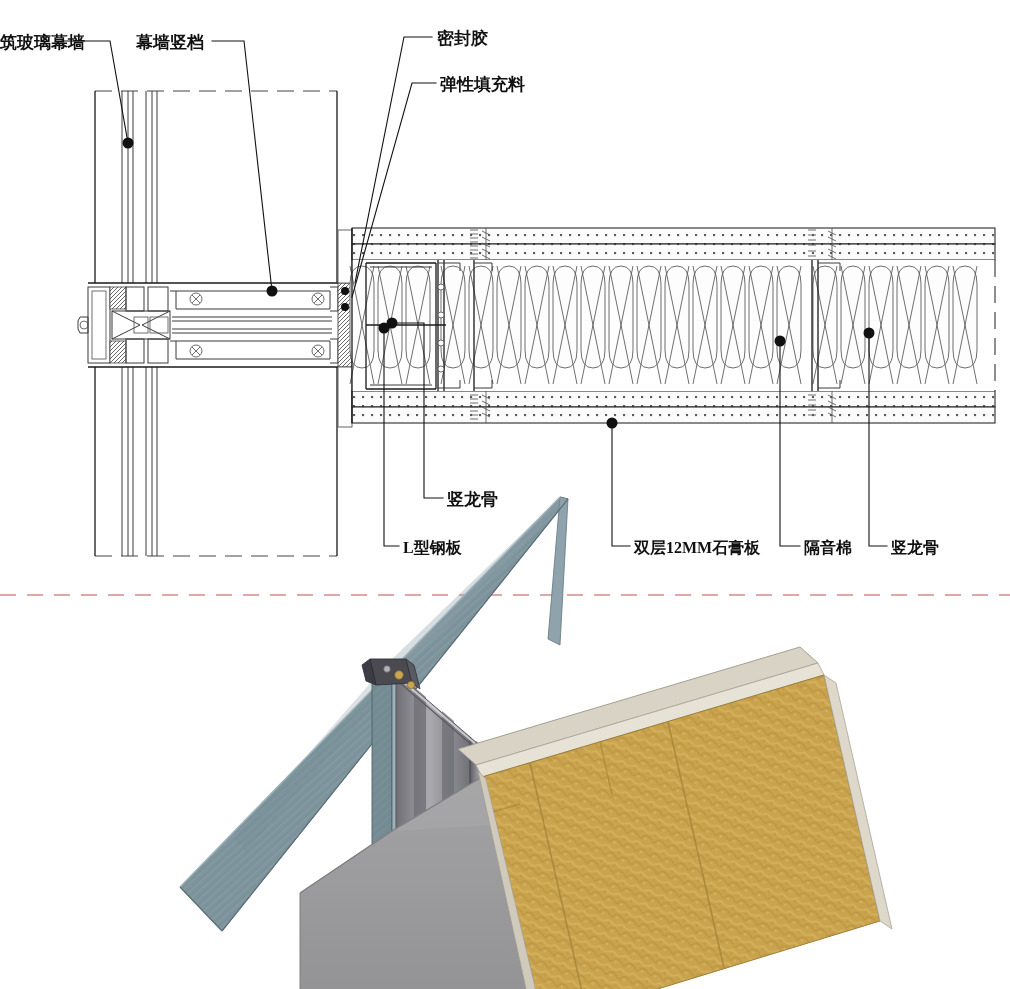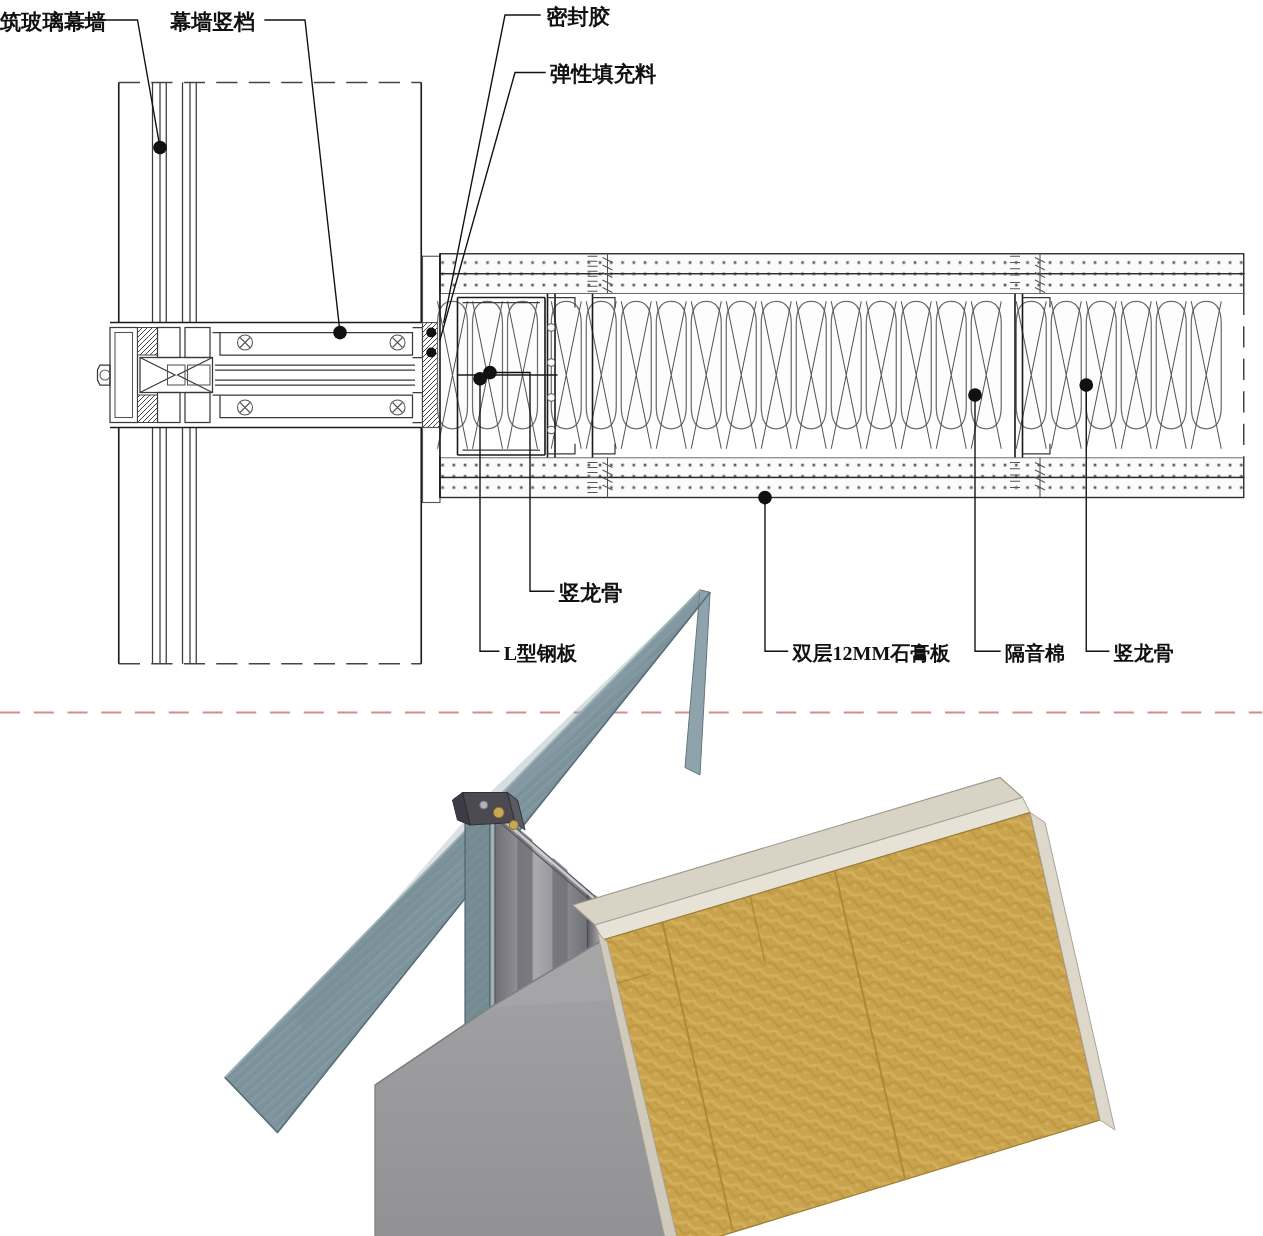--- a/index.html
+++ b/index.html
@@ -1,21 +1,21 @@
 <!DOCTYPE html>
 <html><head>
 <meta charset="utf-8">
 <style>
   html,body{margin:0;padding:0;background:#fff;}
   body{
     width:1010px;height:989px;position:relative;overflow:hidden;
     font-family:"Liberation Serif","DejaVu Serif",serif;
     color:#000;
   }
-  #stage{position:absolute;inset:0;width:1010px;height:752px;}
+  #stage{position:absolute;inset:0;width:1010px;height:752px;margin-top:25px;}
   svg{display:block;}
   .lbl{
     font-family:"Liberation Serif","DejaVu Serif",serif;
     font-size:17px;font-weight:700;fill:#111;
     white-space:pre;
   }
   .lbl-sm{font-size:16px;}
   .lead{stroke:#111;stroke-width:1.1;fill:none;stroke-linecap:square;}
   .dot{fill:#111;}
   .thin{stroke:#3a3a3a;stroke-width:1;fill:none;}

